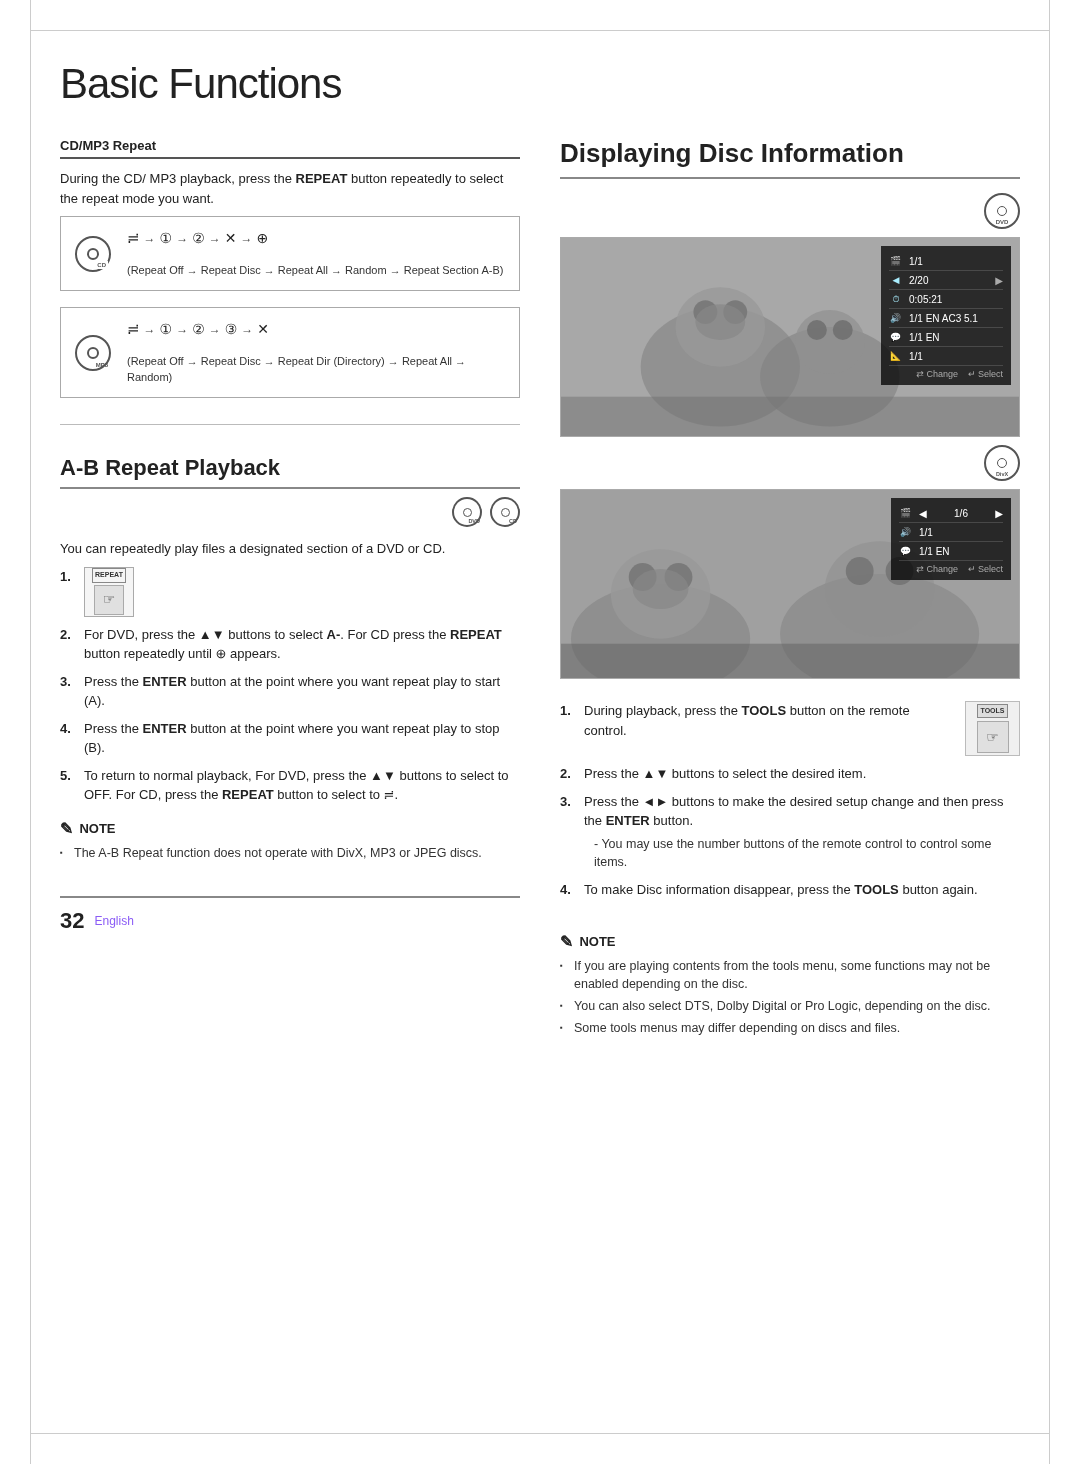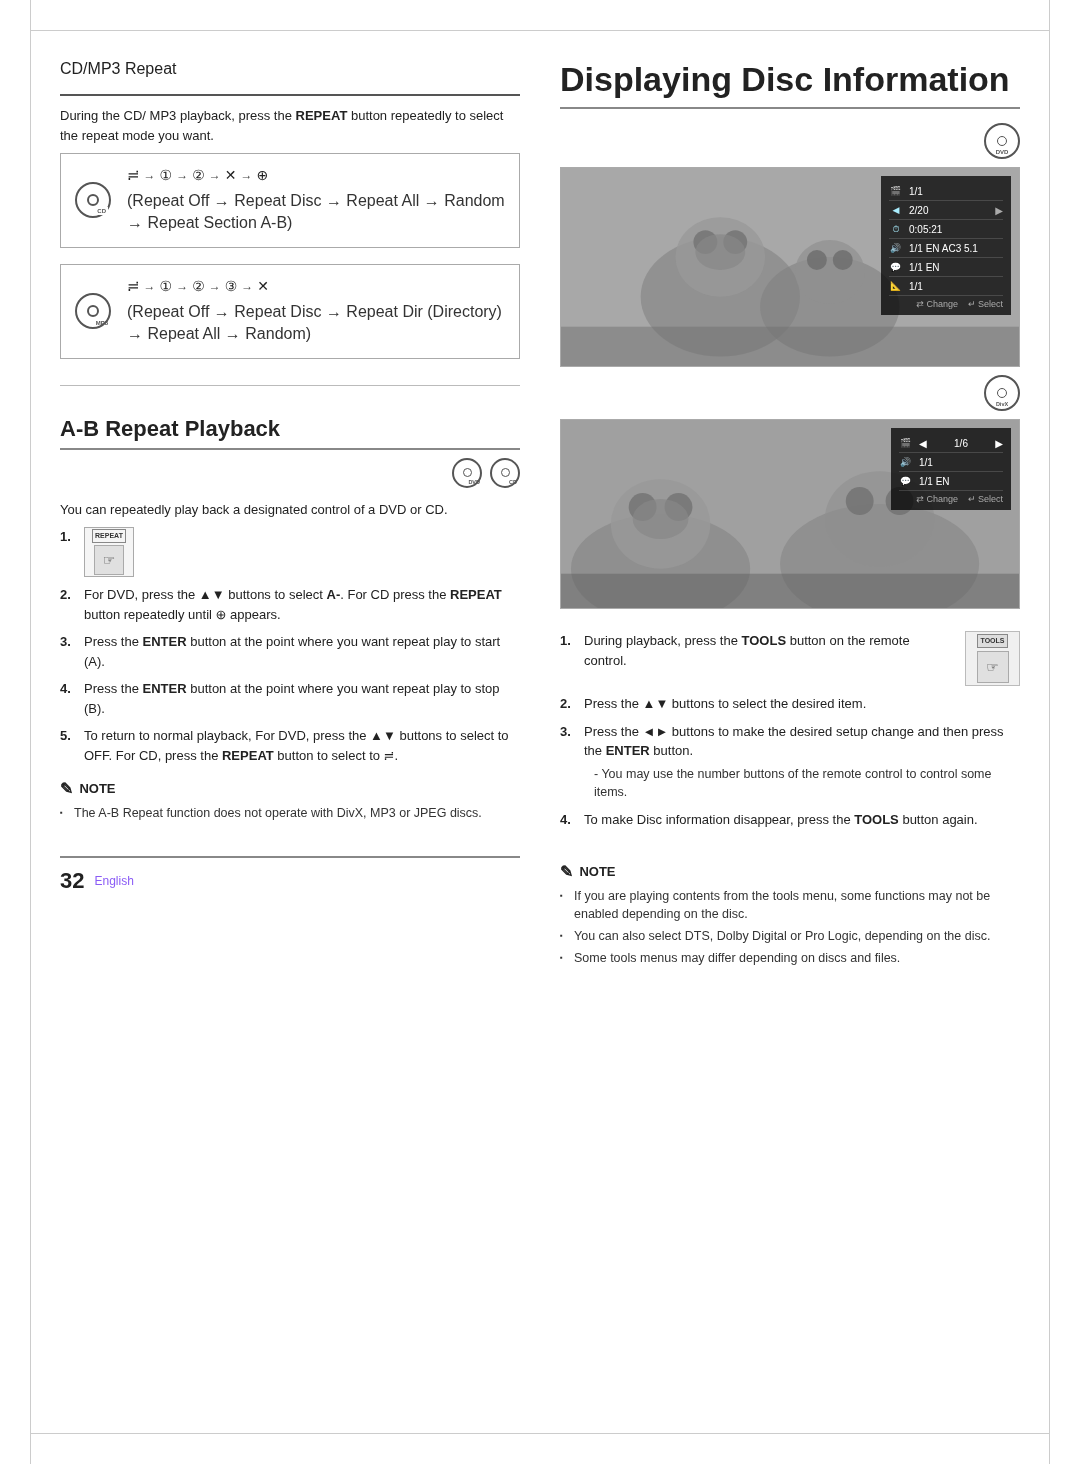--- a/index.html
+++ b/index.html
@@ -66,30 +66,30 @@
       flex-direction: column;
     }
 
     .right-column {
       flex: 1;
       display: flex;
       flex-direction: column;
     }
 
     .section-title {
-      font-size: 16px;
-      font-weight: normal;
+      font-size: 13px;
+      font-weight: bold;
       color: #222;
       border-bottom: 2px solid #555;
-      padding-bottom: 16px;
+      padding-bottom: 4px;
       margin-bottom: 10px;
     }
 
     .section-heading {
-      font-size: 34px;
+      font-size: 26px;
       font-weight: bold;
       color: #222;
       margin-bottom: 14px;
       border-bottom: 2px solid #888;
       padding-bottom: 8px;
     }
 
     p { margin-bottom: 8px; line-height: 1.5; font-size: 13px; }
 
     .repeat-box {
@@ -134,22 +134,22 @@
 
     .repeat-icons {
       display: flex;
       align-items: center;
       font-size: 16px;
       gap: 4px;
       flex-wrap: wrap;
     }
 
     .repeat-desc {
-      font-size: 16px;
-      margin-top: 6px;
+      font-size: 11px;
+      margin-top: 16px;
       color: #333;
       line-height: 1.4;
     }
 
     .repeat-content {
       flex: 1;
     }
 
     .ab-section {
       margin-top: 20px;
@@ -466,20 +466,21 @@
       color: #444;
     }
   </style>
 </head>
 <body>
 
 <div class="page">
   <div class="top-line"></div>
   <div class="bottom-line"></div>
 
+  <h1 class="main-title">Basic Functions</h1>
 
   <div class="content-columns">
 
     <div class="left-column">
 
       <div>
         <div class="section-title">CD/MP3 Repeat</div>
 
         <p>
           <span>During the CD/ MP3 playback, press the</span>
@@ -535,21 +536,21 @@
 
         <div class="dvd-cd-icons">
           <div class="small-disc">
             <span style="position:absolute;bottom:1px;right:0px;font-size:5.5px;font-weight:bold;color:#555;">DVD</span>
           </div>
           <div class="small-disc">
             <span style="position:absolute;bottom:1px;right:1px;font-size:5.5px;font-weight:bold;color:#555;">CD</span>
           </div>
         </div>
 
-        <p>You can repeatedly play back a designated control of a DVD or CD.</p>
+        <p>You can repeatedly play files a designated section of a DVD or CD.</p>
 
         <ul class="numbered-list">
 
           <li>
             <span class="num">1.</span>
             <div class="step-with-img">
               <div class="repeat-button-img">
                 <span style="font-size:7px;font-weight:bold;border:1px solid #888;padding:1px 2px;">REPEAT</span>
                 <div style="width:30px;height:30px;background:#e0e0e0;border:1px solid #aaa;margin-top:2px;display:flex;align-items:center;justify-content:center;">
                   <div style="font-size:14px;">☞</div>

